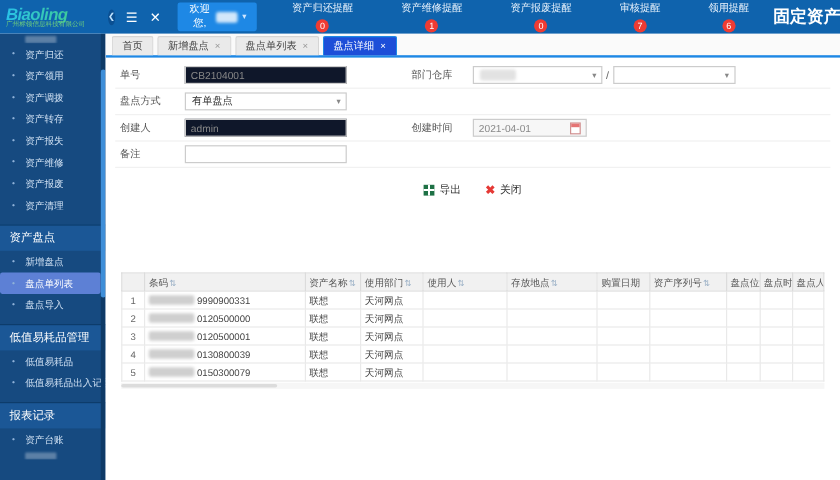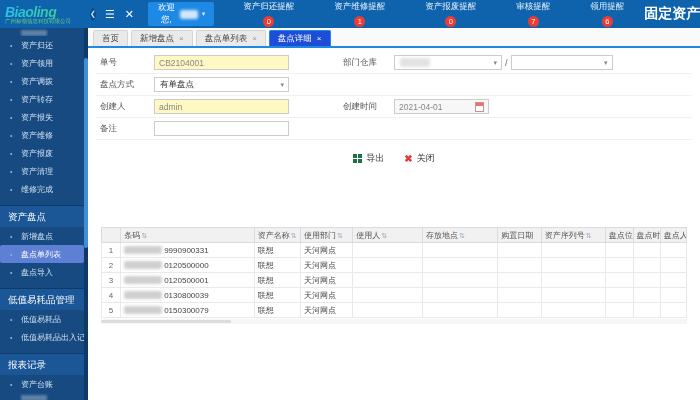--- a/index.html
+++ b/index.html
@@ -37,21 +37,21 @@
   .tabbar { height:20px; background:#fafafa; display:flex; align-items:flex-end; gap:3px; padding:2px 5px 0; border-bottom:2px solid #1e88e5; }
   .tab { height:16px; padding:0 8px; background:#eaeaea; border:1px solid #d5d5d5; border-bottom:none; font-size:8.5px; color:#444; display:flex; align-items:center; gap:5px; border-radius:2px 2px 0 0; cursor:pointer; white-space:nowrap; }
   .tab .tclose { font-size:8px; color:#999; cursor:pointer; }
   .tab.active { background:#1d4ed8; border-color:#1e88e5; color:#fff; }
   .tab.active .tclose { color:#fff; }
 
   .form-area { padding:4px 8px 0; }
   .frow { height:22px; display:flex; align-items:center; border-bottom:1px solid #f1f1f1; }
   .flabel { width:58px; font-size:8.5px; color:#555; padding-left:4px; flex-shrink:0; white-space:nowrap; }
   .flabel.right { margin-left:50px; width:55px; }
-  .tinput { width:135px; height:15px; border:1px solid #ccc; font-size:8.5px; color:#888; padding:0 4px; background:#fef9c3; font-family:inherit; }
+  .tinput { width:135px; height:15px; border:1px solid #ccc; font-size:8.5px; color:#888; padding:0 4px; background:#0f172a; font-family:inherit; }
   .tinput.editable { background:#fff; color:#333; }
   .selbox { position:relative; width:135px; height:15px; border:1px solid #ccc; background:#fff; display:flex; align-items:center; font-size:8.5px; color:#333; padding:0 14px 0 5px; cursor:pointer; }
   .selbox .caret { position:absolute; right:4px; font-size:7px; color:#888; }
   .selbox.small1 { width:108px; }
   .selbox.small2 { width:102px; }
   .slash { margin:0 3px; font-size:9px; color:#666; }
   .grey-blur { display:inline-block; width:30px; height:9px; background:#e2e2e2; filter:blur(1.5px); border-radius:2px; }
   .date-wrap { width:95px; height:15px; border:1px solid #ccc; background:#f7f7f7; display:flex; align-items:center; justify-content:space-between; padding:0 4px; font-size:8.5px; color:#888; cursor:pointer; }
   .cal-icon { width:9px; height:10px; border:1px solid #d09090; background:#fff; position:relative; flex-shrink:0; }
   .cal-icon::before { content:""; position:absolute; top:0; left:0; right:0; height:3px; background:#e57373; }
@@ -144,24 +144,20 @@
         <span class="blt">•</span>
         <span>资产维修</span>
       </div>
     <div class="side-item">
         <span class="blt">•</span>
         <span>资产报废</span>
       </div>
     <div class="side-item">
         <span class="blt">•</span>
         <span>资产清理</span>
-      </div>
-    <div class="side-item">
-        <span class="blt">•</span>
-        <span>维修完成</span>
       </div>
 
     <div class="side-header">资产盘点</div>
     <div class="side-item">
         <span class="blt">•</span>
         <span>新增盘点</span>
       </div>
     <div class="side-item selected">
         <span class="blt">•</span>
         <span>盘点单列表</span>

